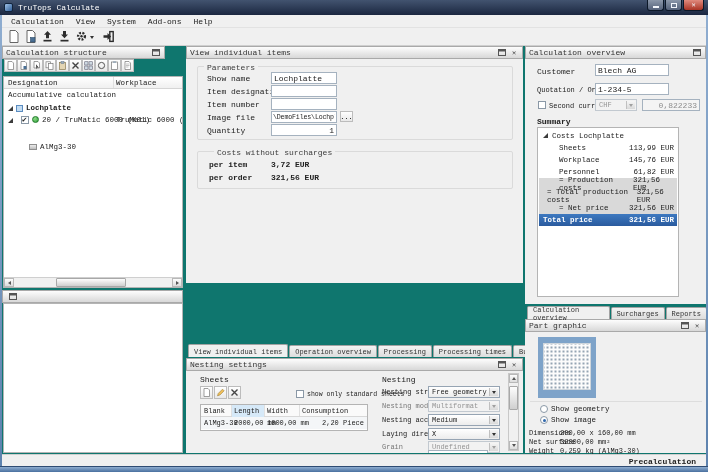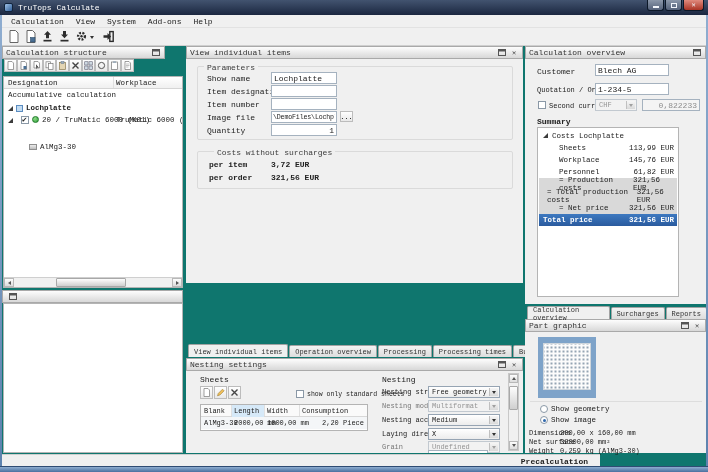--- a/index.html
+++ b/index.html
@@ -92,21 +92,21 @@
   .sb .thumb { position:absolute; background:linear-gradient(#fdfdfd,#cfcfcf); border:1px solid #a8a8a8; border-radius:1px; }
   .tri { width:0; height:0; border:2.5px solid transparent; }
   .tri.l { border-right:3.5px solid #555; margin-right:2px; }
   .tri.r { border-left:3.5px solid #555; margin-left:2px; }
   .tri.u { border-bottom:3.5px solid #555; margin-bottom:2px; }
   .tri.d { border-top:3.5px solid #555; margin-top:2px; }
 
   .plate { background-color:#fcfcfc;
     background-image:radial-gradient(circle, #93a3b2 0.7px, transparent 1px);
     background-size:4px 4px; background-position:1.5px 1.5px; border:1px solid #cfd6dc; }
-  .statusbar { left:0; top:454px; width:600px; height:13px; background:#f0f0f0;
+  .statusbar { left:0; top:454px; width:708px; height:13px; background:#f0f0f0;
     border-top:1px solid #cfcfcf; display:flex; align-items:center; }
   .bottomstrip { left:0; top:466px; width:708px; height:6px;
     background:linear-gradient(#8fadd0,#49709f); border-top:1px solid #2f4c73; }
   .sidestrip { top:15px; height:451px; width:2px; background:linear-gradient(#8fadd0,#5d82ae); }
 </style>
 </head>
 <body>
 
 <div id="app">
 

